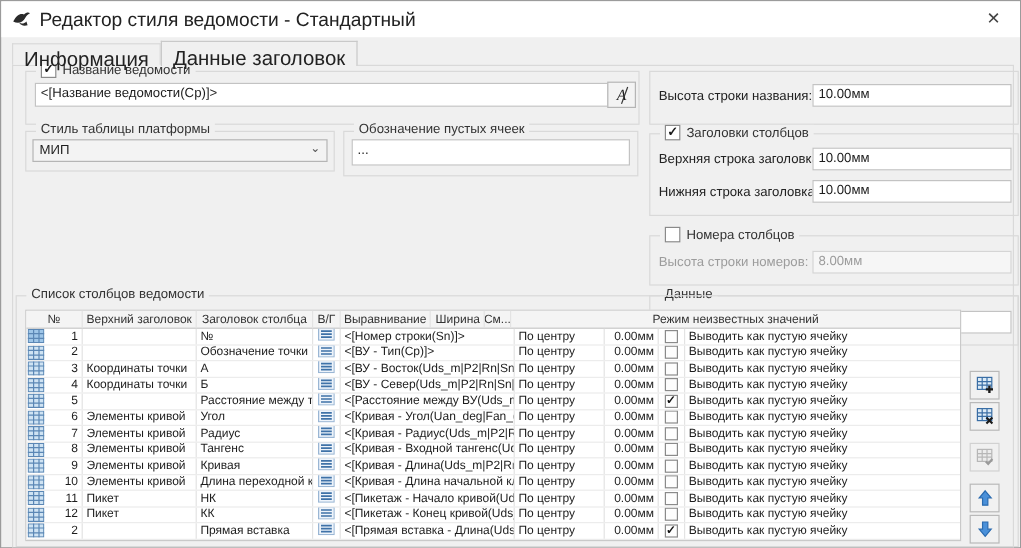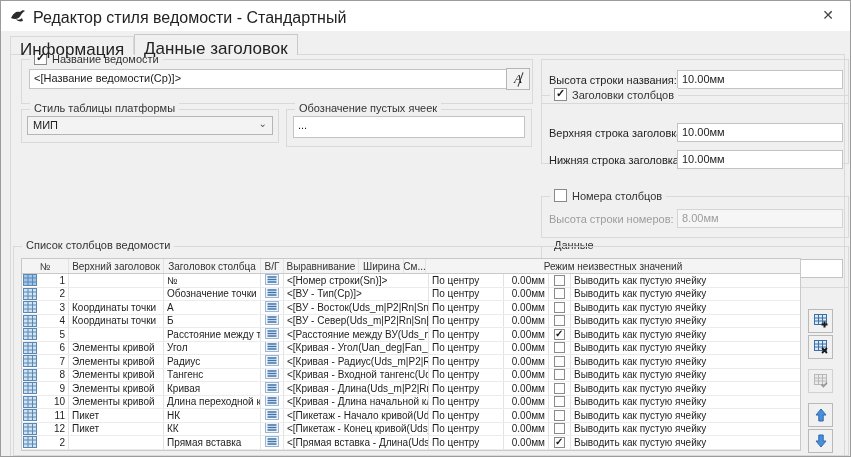--- a/index.html
+++ b/index.html
@@ -102,21 +102,21 @@
 <div class="combo" style="left:26px; top:115px; width:246px; height:19px;">
   <span>МИП</span>
   <span class="chev">⌄</span>
 </div>
 
 <div class="group" style="left:285px; top:108px; width:246px; height:38px;">
   <span class="group-label plain">Обозначение пустых ячеек</span>
 </div>
 <div class="tinput" style="left:292px; top:115px; width:232px; height:22px;">...</div>
 
-<div class="group" style="left:540px; top:94px; width:308px; height:69px;">
+<div class="group" style="left:540px; top:110px; width:308px; height:69px;">
   <span class="group-label">
     <span class="cbx on"></span>
     <span>Заголовки столбцов</span>
   </span>
 </div>
 <span class="flabel" style="left:548px; top:126px;">Верхняя строка заголовка:</span>
 <div class="tinput" style="left:676px; top:122px; width:166px; height:19px;">10.00мм</div>
 <span class="flabel" style="left:548px; top:153px;">Нижняя строка заголовка:</span>
 <div class="tinput" style="left:676px; top:149px; width:166px; height:19px;">10.00мм</div>
 

